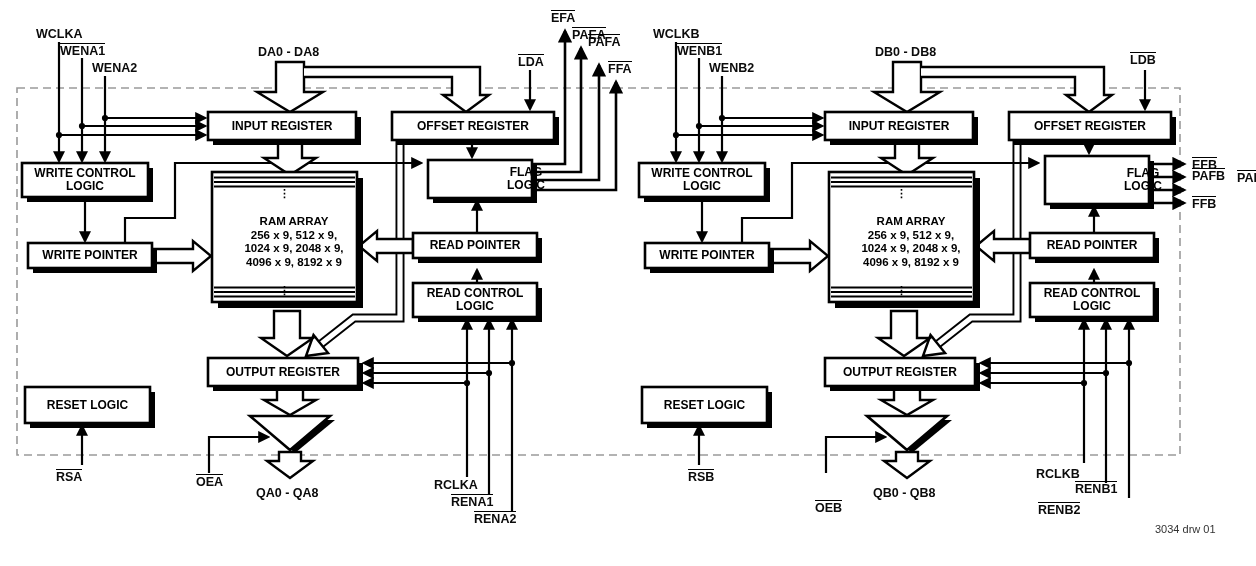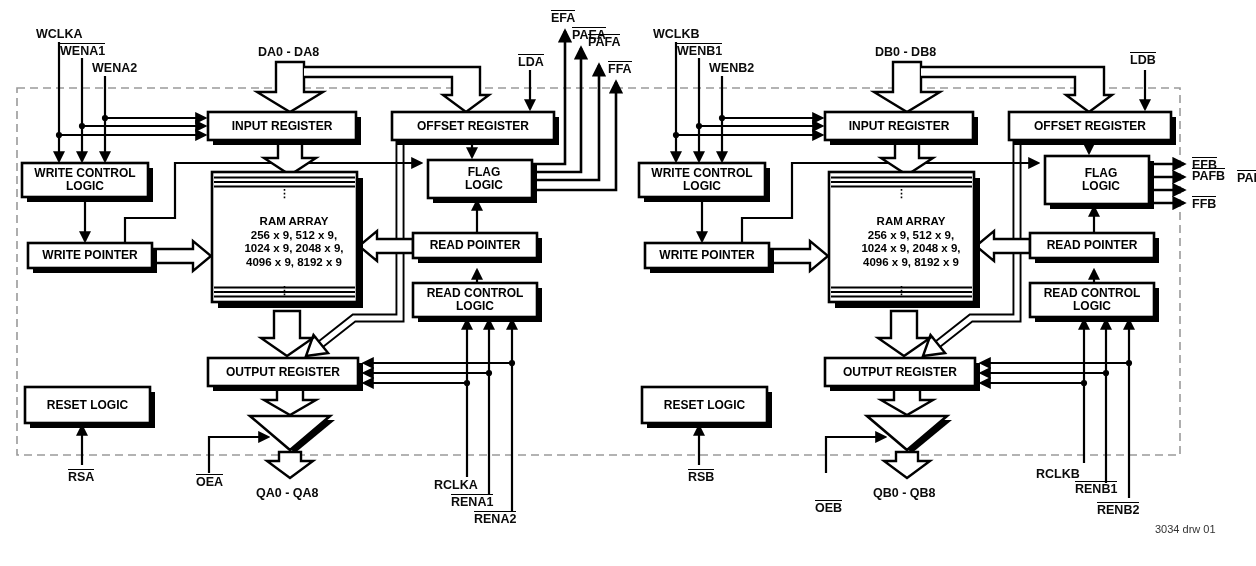--- a/index.html
+++ b/index.html
@@ -14,21 +14,21 @@
   .shadow{fill:#000}
   .box{fill:#fff;stroke:#000;stroke-width:2.6}
   .stk{stroke:#000;stroke-width:1.8}
   .dot{fill:#000}
   .dash{fill:none;stroke:#9a9a9a;stroke-width:1.6;stroke-dasharray:8 5}
   .sig{position:absolute;z-index:2;display:inline-block;font-weight:bold;font-size:12.5px;
        line-height:14px;color:#0b0b0b;white-space:nowrap;}
   .ol{border-top:1.6px solid #000;}
   .blk{position:absolute;z-index:2;display:flex;align-items:center;justify-content:center;
        text-align:center;font-weight:bold;font-size:12px;line-height:13px;color:#000;}
-  .narrow{padding:0 26px;box-sizing:content-box;}
+  .narrow{padding:0 40px;box-sizing:content-box;margin-left:28px;}
   .ram{position:absolute;z-index:2;display:flex;flex-direction:column;align-items:center;
        justify-content:space-between;padding:1px 0;box-sizing:border-box;}
   .ramlines{display:flex;flex-direction:column;align-items:center;font-weight:bold;
        font-size:11.5px;line-height:13.5px;color:#000;text-align:center;white-space:nowrap;margin-left:19px;}
   .ramdots{font-weight:bold;font-size:11px;line-height:11px;color:#000;}
   .caption{position:absolute;z-index:2;font-size:11px;color:#333;white-space:nowrap;}
 </style>
 </head>
 <body>
 
@@ -243,21 +243,21 @@
 
 <span class="sig" style="left:36px;top:27px">WCLKA</span>
 <span class="sig ol" style="left:60px;top:43px">WENA1</span>
 <span class="sig" style="left:92px;top:61px">WENA2</span>
 <span class="sig" style="left:258px;top:45px">DA0 - DA8</span>
 <span class="sig ol" style="left:518px;top:54px">LDA</span>
 <span class="sig ol" style="left:551px;top:10px">EFA</span>
 <span class="sig ol" style="left:572px;top:27px">PAEA</span>
 <span class="sig ol" style="left:588px;top:34px">PAFA</span>
 <span class="sig ol" style="left:608px;top:61px">FFA</span>
-<span class="sig ol" style="left:68px;top:469px">RSA</span>
+<span class="sig ol" style="left:56px;top:469px">RSA</span>
 <span class="sig ol" style="left:196px;top:474px">OEA</span>
 <span class="sig" style="left:256px;top:486px">QA0 - QA8</span>
 <span class="sig" style="left:434px;top:478px">RCLKA</span>
 <span class="sig ol" style="left:451px;top:494px">RENA1</span>
 <span class="sig ol" style="left:474px;top:511px">RENA2</span>
 
 <div class="blk" style="left:208px;top:112px;width:148px;height:28px">INPUT REGISTER</div>
 <div class="blk" style="left:392px;top:112px;width:162px;height:28px">OFFSET REGISTER</div>
 <div class="blk narrow" style="left:428px;top:160px;width:60px;height:38px">FLAG LOGIC</div>
 <div class="blk" style="left:22px;top:163px;width:126px;height:34px">WRITE CONTROL LOGIC</div>
@@ -284,21 +284,21 @@
 <span class="sig ol" style="left:1130px;top:52px">LDB</span>
 <span class="sig ol" style="left:1192px;top:157px">EFB</span>
 <span class="sig ol" style="left:1237px;top:170px">PAEB</span>
 <span class="sig ol" style="left:1192px;top:168px">PAFB</span>
 <span class="sig ol" style="left:1192px;top:196px">FFB</span>
 <span class="sig ol" style="left:688px;top:469px">RSB</span>
 <span class="sig ol" style="left:815px;top:500px">OEB</span>
 <span class="sig" style="left:873px;top:486px">QB0 - QB8</span>
 <span class="sig" style="left:1036px;top:467px">RCLKB</span>
 <span class="sig ol" style="left:1075px;top:481px">RENB1</span>
-<span class="sig ol" style="left:1097px;top:502px">RENB2</span>
+<span class="sig ol" style="left:1038px;top:502px">RENB2</span>
 
 <div class="blk" style="left:825px;top:112px;width:148px;height:28px">INPUT REGISTER</div>
 <div class="blk" style="left:1009px;top:112px;width:162px;height:28px">OFFSET REGISTER</div>
 <div class="blk narrow" style="left:1045px;top:156px;width:60px;height:48px">FLAG LOGIC</div>
 <div class="blk" style="left:639px;top:163px;width:126px;height:34px">WRITE CONTROL LOGIC</div>
 <div class="blk" style="left:645px;top:243px;width:124px;height:25px">WRITE POINTER</div>
 <div class="blk" style="left:1030px;top:233px;width:124px;height:25px">READ POINTER</div>
 <div class="blk" style="left:1030px;top:283px;width:124px;height:34px">READ CONTROL LOGIC</div>
 <div class="blk" style="left:825px;top:358px;width:150px;height:28px">OUTPUT REGISTER</div>
 <div class="blk" style="left:642px;top:387px;width:125px;height:36px">RESET LOGIC</div>

